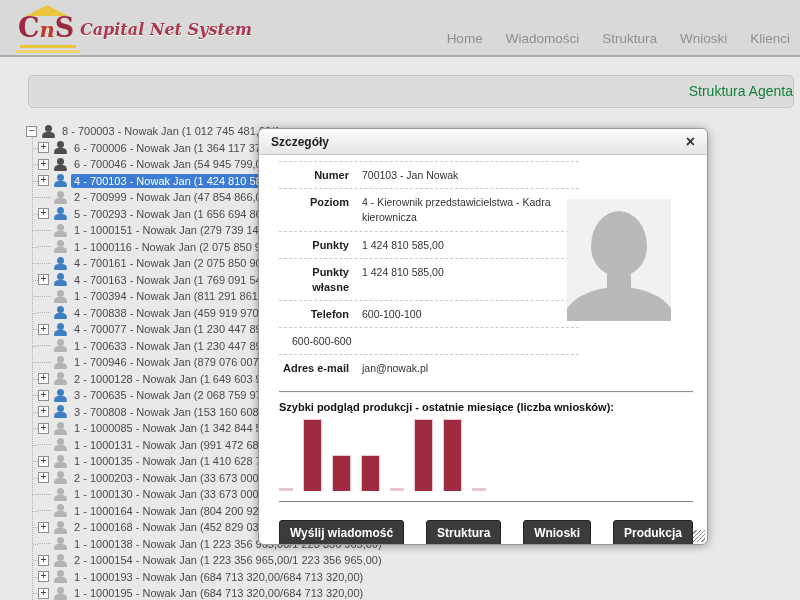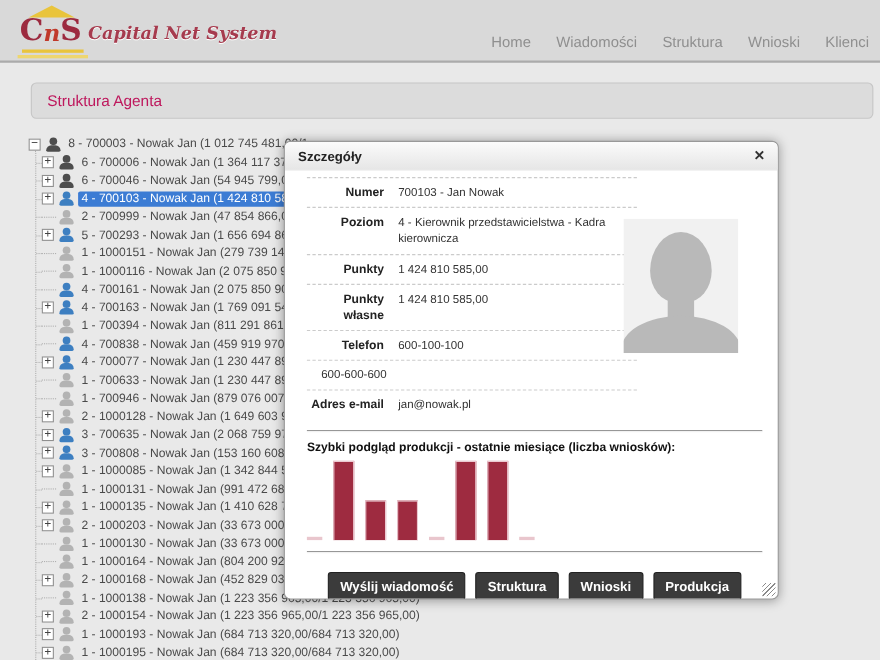--- a/index.html
+++ b/index.html
@@ -24,21 +24,21 @@
   .logo-step2 { position:absolute; left:0px;  top:47px; width:64px; height:3px; background:#eed66f; }
   .brand-name { position:absolute; left:80px; top:20px;
     font-family:"DejaVu Serif","Liberation Serif",serif; font-style:italic; font-weight:bold;
     font-size:16px; color:#a63b4e; text-shadow:0 1px 0 #fff; }
   .nav { position:absolute; right:10px; bottom:9px; display:flex; gap:23px; }
   .nav-item { font-size:13.5px; color:#8f8f8f; cursor:pointer; white-space:nowrap; }
 
   
   .panel-title { position:absolute; top:75px; left:28px; right:6px; height:33px;
     background:#dcdcdc; border:1px solid #c6c6c6; border-radius:5px;
-    line-height:31px; padding-left:14px; font-size:14px; color:#be185d; }
+    line-height:31px; padding-left:14px; font-size:14px; color:#15803d;text-align:right; }
 
   
   .tree { position:absolute; top:123px; left:24px; right:0; bottom:0;
     font-size:11px; color:#4a4a4a; overflow:hidden; }
   .vline { position:absolute; left:8px; top:13px; bottom:0; width:0;
     border-left:1px dotted #b0b0b0; }
   .tree-row { height:16.5px; display:flex; align-items:center; position:relative; white-space:nowrap; }
   .tree-row.child { padding-left:14px; }
   .tree-row.child::before { content:""; position:absolute; left:9px; top:8px; width:5px;
     border-top:1px dotted #b0b0b0; }
@@ -83,21 +83,21 @@
   .av-body { position:absolute; bottom:0; left:50%; transform:translateX(-50%);
     width:110px; height:34px; background:#b9b9b9; border-radius:50% 50% 0 0 / 95% 95% 0 0; }
 
   .mhr { border:0; border-top:1px solid #8c8c8c; border-bottom:1px solid #f4f4f4;
     margin:10px 0 8px; }
   .chart-title { font-size:11px; font-weight:bold; color:#111; }
   .chart { height:74px; display:flex; align-items:flex-end; gap:10px; margin:4px 0 2px; }
   .bar { width:19px; background:#9e2b40; border:1px solid #ecc9d1; border-bottom:none; }
   .bar.zero { width:14px; height:3px; background:#e9c6cd; border:none; }
 
-  .modal-buttons { display:flex; justify-content:center; gap:9px; margin-top:17px; }
+  .modal-buttons { display:flex; justify-content:space-between; gap:9px; margin-top:17px; }
   .mbtn { background:#3b3b3b; color:#fff; font-weight:bold; font-size:12px;
     font-family:"Liberation Sans",sans-serif; border:1px solid #222; border-radius:3px;
     padding:5px 10px; cursor:pointer; }
   .resize-handle { position:absolute; right:2px; bottom:2px; width:12px; height:12px;
     background:repeating-linear-gradient(-45deg, transparent 0 2px, #8a8a8a 2px 3px);
     cursor:se-resize; }
 </style>
 </head>
 <body>
 

